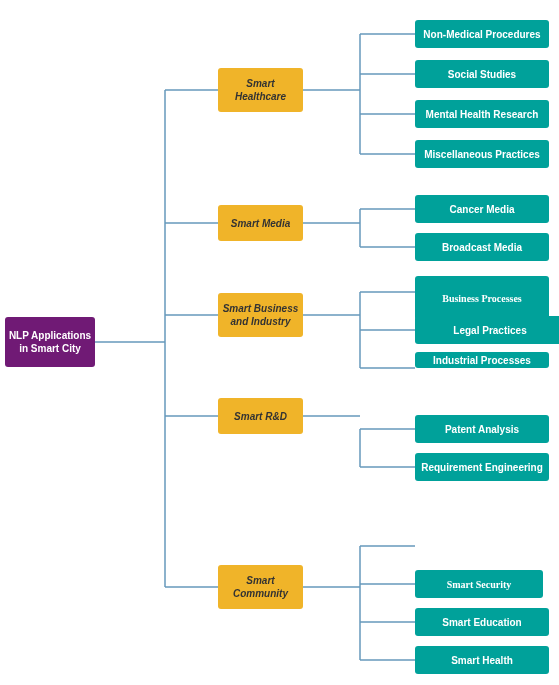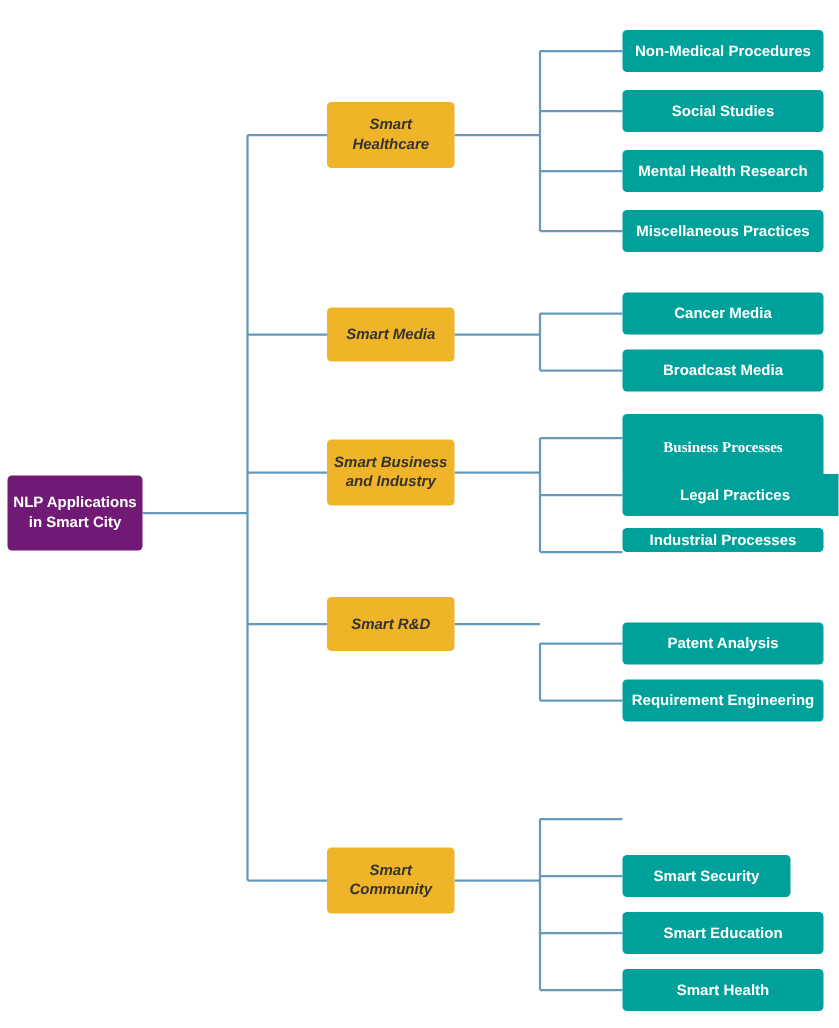--- a/index.html
+++ b/index.html
@@ -160,21 +160,21 @@
     <span>Industrial Processes</span>
   </div>
 
   <div class="node node-leaf" style="left:415px; top:415px; width:134px; height:28px;">
     <span>Patent Analysis</span>
   </div>
   <div class="node node-leaf" style="left:415px; top:453px; width:134px; height:28px;">
     <span>Requirement Engineering</span>
   </div>
 
-  <div class="node node-leaf" style="left:415px; top:570px; width:112px; height:28px;">
+  <div class="node node-leaf" style="left:415px; top:570px; width:128px; height:28px;font-family:Liberation Serif, serif;">
     <span>Smart Security</span>
   </div>
   <div class="node node-leaf" style="left:415px; top:608px; width:134px; height:28px;">
     <span>Smart Education</span>
   </div>
   <div class="node node-leaf" style="left:415px; top:646px; width:134px; height:28px;">
     <span>Smart Health</span>
   </div>
 </div>
 

